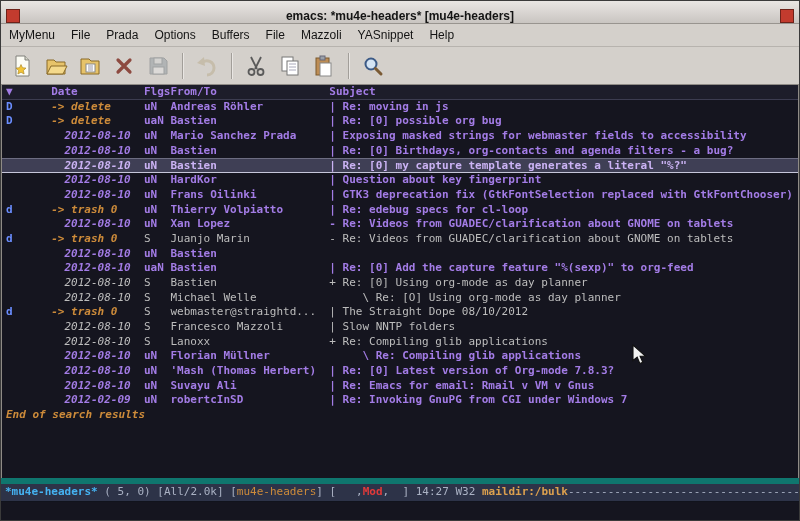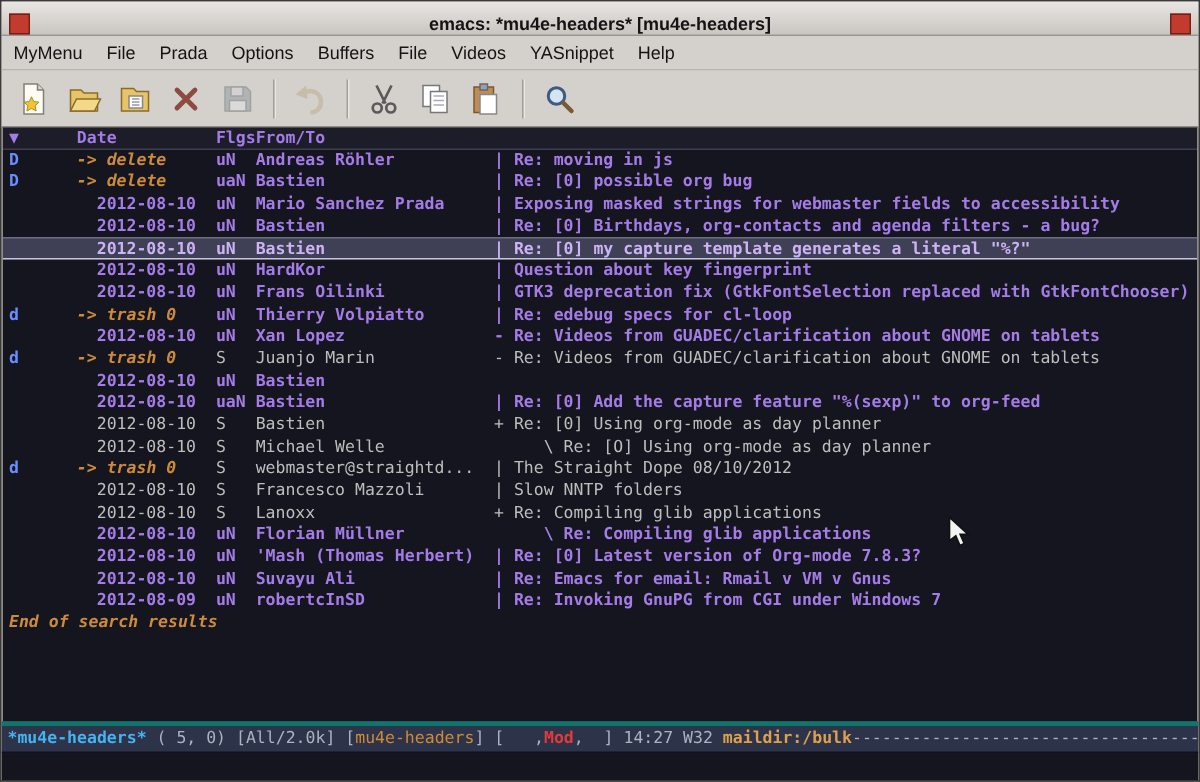--- a/index.html
+++ b/index.html
@@ -21,37 +21,37 @@
   .tool-btn{width:30px;height:30px;flex:none;display:flex;align-items:center;justify-content:center;margin:0 2px;border-radius:2px;}
   .tool-btn.disabled{opacity:.35;filter:grayscale(60%);}
   .tool-sep{width:1px;height:26px;flex:none;background:#a29e99;box-shadow:1px 0 0 #e9e6e3;margin:0 7px;}
   
   .content{flex:1;min-height:0;background:var(--bg);border-left:1px solid #8f8b86;border-right:1px solid #8f8b86;
            font-family:"DejaVu Sans Mono",monospace;font-size:11px;overflow:hidden;display:flex;flex-direction:column;}
   .hrow{height:16px;line-height:16px;flex:none;background:#1d1d2a;border-bottom:1px solid #3c3c50;}
   .row{display:flex;white-space:pre;height:14.7px;line-height:14.7px;padding-left:4px;box-sizing:border-box;overflow:hidden;}
   .f-mark{width:2ch;flex:none;}
   .f-date{width:14ch;flex:none;box-sizing:border-box;margin-left:32px;}
-  .row:not(.marked) .f-date{padding-left:2ch;}
+  .row:not(.marked) .f-date{padding-left:2ch;font-style:italic;}
   .f-flags{width:4ch;flex:none;}
   .f-from{width:24ch;flex:none;overflow:hidden;}
   .f-subject{flex:1;overflow:hidden;}
   .unread{color:var(--purple);font-weight:bold;}
   .seen{color:var(--seen);}
   .mdate{color:var(--orange);font-style:italic;font-weight:bold;}
   .mk{color:var(--markblue);font-weight:bold;}
   .hcol{color:var(--purple);font-weight:bold;}
   .row.current{background:var(--hl);border-top:1px solid #6d6d82;border-bottom:1px solid #c6c6da;}
   .row.current .unread{color:var(--purplebright);}
   .endmarker{flex:none;height:14.7px;line-height:14.7px;padding-left:4px;color:var(--orange);
              font-style:italic;font-weight:bold;white-space:pre;}
   .filler{flex:1;background:var(--bg);}
   
   .modeline{height:17px;line-height:16px;flex:none;display:flex;white-space:pre;overflow:hidden;
-            background:var(--mlbg);color:var(--mltext);border-top:3px solid #0f766e;border-bottom:1px solid #11131c;
+            background:var(--mlbg);color:var(--mltext);border-top:6px solid #0f766e;border-bottom:1px solid #11131c;
             font-family:"DejaVu Sans Mono",monospace;font-size:11px;padding-left:4px;}
   .ml-buf{color:var(--cyan);font-weight:bold;}
   .ml-orange{color:var(--orange);}
   .ml-orangeb{color:#dca04e;font-weight:bold;}
   .ml-purple{color:var(--purple);margin-top:17px;}
   .ml-red{color:var(--red);font-weight:bold;}
   
   .minibuffer{height:18px;flex:none;background:var(--bg);}
   
   .cursor{position:absolute;left:631px;top:343px;width:16px;height:22px;pointer-events:none;}
@@ -66,21 +66,21 @@
     <div class="tb-btn"></div>
   </div>
 
   <div class="menubar" id="menubar">
       <span class="menu-item">MyMenu</span>
       <span class="menu-item">File</span>
       <span class="menu-item">Prada</span>
       <span class="menu-item">Options</span>
       <span class="menu-item">Buffers</span>
       <span class="menu-item">File</span>
-      <span class="menu-item">Videos</span>
+      <span class="menu-item">Mazzoli</span>
       <span class="menu-item">YASnippet</span>
       <span class="menu-item">Help</span>
     </div>
 
   <div class="toolbar" id="toolbar">
       <div class="tool-btn">
         <svg viewBox="0 0 24 24" width="24" height="24">
           <path d="M6 2h9l4 4v16H6z" fill="#fcfcf4" stroke="#80807a"></path>
           <path d="M15 2v4h4" fill="#d6d6ca" stroke="#80807a"></path>
           <polygon points="11,10.5 12.5,13.7 16,14.1 13.4,16.5 14.1,20 11,18.3 7.9,20 8.6,16.5 6,14.1 9.5,13.7" fill="#f2c335" stroke="#a6821e" stroke-width="0.6"></polygon>
@@ -143,21 +143,21 @@
       <div class="tool-sep"></div>
       <div class="tool-btn">
         <svg viewBox="0 0 24 24" width="24" height="24">
           <circle cx="10" cy="10" r="5.5" fill="#d4e4f4" stroke="#3c5a86" stroke-width="2"></circle>
           <path d="M14.5 14.5L20 20" stroke="#7a5a34" stroke-width="3" stroke-linecap="round"></path>
         </svg>
       </div>
     </div>
 
   <div class="content">
-    <div class="row hrow marked" id="headerline"><span class="f-mark hcol">▼</span><span class="f-date hcol">Date</span><span class="f-flags hcol">Flgs</span><span class="f-from hcol">From/To</span></div>
+    <div class="row hrow marked" id="headerline"><span class="f-mark hcol">▼</span><span class="f-date hcol">Date</span><span class="f-flags hcol">Flgs</span><span class="f-from hcol">From/To</span><span class="f-subject hcol">Subject</span></div>
     <div id="rows">
         <div class="row marked"><span class="f-mark mk">D</span><span class="f-date mdate">-&gt; delete</span><span class="f-flags unread">uN</span><span class="f-from unread">Andreas Röhler</span><span class="f-subject unread">| Re: moving in js</span></div>
         <div class="row marked"><span class="f-mark mk">D</span><span class="f-date mdate">-&gt; delete</span><span class="f-flags unread">uaN</span><span class="f-from unread">Bastien</span><span class="f-subject unread">| Re: [0] possible org bug</span></div>
         <div class="row"><span class="f-mark mk"></span><span class="f-date unread">2012-08-10</span><span class="f-flags unread">uN</span><span class="f-from unread">Mario Sanchez Prada</span><span class="f-subject unread">| Exposing masked strings for webmaster fields to accessibility</span></div>
         <div class="row"><span class="f-mark mk"></span><span class="f-date unread">2012-08-10</span><span class="f-flags unread">uN</span><span class="f-from unread">Bastien</span><span class="f-subject unread">| Re: [0] Birthdays, org-contacts and agenda filters - a bug?</span></div>
         <div class="row current"><span class="f-mark mk"></span><span class="f-date unread">2012-08-10</span><span class="f-flags unread">uN</span><span class="f-from unread">Bastien</span><span class="f-subject unread">| Re: [0] my capture template generates a literal "%?"</span></div>
         <div class="row"><span class="f-mark mk"></span><span class="f-date unread">2012-08-10</span><span class="f-flags unread">uN</span><span class="f-from unread">HardKor</span><span class="f-subject unread">| Question about key fingerprint</span></div>
         <div class="row"><span class="f-mark mk"></span><span class="f-date unread">2012-08-10</span><span class="f-flags unread">uN</span><span class="f-from unread">Frans Oilinki</span><span class="f-subject unread">| GTK3 deprecation fix (GtkFontSelection replaced with GtkFontChooser)</span></div>
         <div class="row marked"><span class="f-mark mk">d</span><span class="f-date mdate">-&gt; trash 0</span><span class="f-flags unread">uN</span><span class="f-from unread">Thierry Volpiatto</span><span class="f-subject unread">| Re: edebug specs for cl-loop</span></div>
         <div class="row"><span class="f-mark mk"></span><span class="f-date unread">2012-08-10</span><span class="f-flags unread">uN</span><span class="f-from unread">Xan Lopez</span><span class="f-subject unread">- Re: Videos from GUADEC/clarification about GNOME on tablets</span></div>
@@ -165,21 +165,21 @@
         <div class="row"><span class="f-mark mk"></span><span class="f-date unread">2012-08-10</span><span class="f-flags unread">uN</span><span class="f-from unread">Bastien</span></div>
         <div class="row"><span class="f-mark mk"></span><span class="f-date unread">2012-08-10</span><span class="f-flags unread">uaN</span><span class="f-from unread">Bastien</span><span class="f-subject unread">| Re: [0] Add the capture feature "%(sexp)" to org-feed</span></div>
         <div class="row"><span class="f-mark mk"></span><span class="f-date seen">2012-08-10</span><span class="f-flags seen">S</span><span class="f-from seen">Bastien</span><span class="f-subject seen">+ Re: [0] Using org-mode as day planner</span></div>
         <div class="row"><span class="f-mark mk"></span><span class="f-date seen">2012-08-10</span><span class="f-flags seen">S</span><span class="f-from seen">Michael Welle</span><span class="f-subject seen">     \ Re: [O] Using org-mode as day planner</span></div>
         <div class="row marked"><span class="f-mark mk">d</span><span class="f-date mdate">-&gt; trash 0</span><span class="f-flags seen">S</span><span class="f-from seen">webmaster@straightd...</span><span class="f-subject seen">| The Straight Dope 08/10/2012</span></div>
         <div class="row"><span class="f-mark mk"></span><span class="f-date seen">2012-08-10</span><span class="f-flags seen">S</span><span class="f-from seen">Francesco Mazzoli</span><span class="f-subject seen">| Slow NNTP folders</span></div>
         <div class="row"><span class="f-mark mk"></span><span class="f-date seen">2012-08-10</span><span class="f-flags seen">S</span><span class="f-from seen">Lanoxx</span><span class="f-subject seen">+ Re: Compiling glib applications</span></div>
         <div class="row"><span class="f-mark mk"></span><span class="f-date unread">2012-08-10</span><span class="f-flags unread">uN</span><span class="f-from unread">Florian Müllner</span><span class="f-subject unread">     \ Re: Compiling glib applications</span></div>
         <div class="row"><span class="f-mark mk"></span><span class="f-date unread">2012-08-10</span><span class="f-flags unread">uN</span><span class="f-from unread">'Mash (Thomas Herbert)</span><span class="f-subject unread">| Re: [0] Latest version of Org-mode 7.8.3?</span></div>
         <div class="row"><span class="f-mark mk"></span><span class="f-date unread">2012-08-10</span><span class="f-flags unread">uN</span><span class="f-from unread">Suvayu Ali</span><span class="f-subject unread">| Re: Emacs for email: Rmail v VM v Gnus</span></div>
-        <div class="row"><span class="f-mark mk"></span><span class="f-date unread">2012-08-09</span><span class="f-flags unread">uN</span><span class="f-from unread">robertcInSD</span><span class="f-subject unread">| Re: Invoking GnuPG from CGI under Windows 7</span></div>
+        <div class="row"><span class="f-mark mk"></span><span class="f-date unread">2012-02-09</span><span class="f-flags unread">uN</span><span class="f-from unread">robertcInSD</span><span class="f-subject unread">| Re: Invoking GnuPG from CGI under Windows 7</span></div>
       </div>
     <div class="endmarker">End of search results</div>
     <div class="filler"></div>
   </div>
 
   <div class="modeline" id="modeline"><span class="ml-buf">*mu4e-headers*</span><span class=""> ( 5, 0) [All/2.0k] [</span><span class="ml-orange">mu4e-headers</span><span class="">] [</span><span class="ml-purple">Ovr</span><span class="">,</span><span class="ml-red">Mod</span><span class="">,</span><span class="ml-purple">RO</span><span class="">] 14:27 W32 </span><span class="ml-orangeb">maildir:/bulk</span><span class="">--------------------------------------------</span></div>
   <div class="minibuffer"></div>
 
   <svg class="cursor" viewBox="0 0 16 22">
     <polygon points="1,1 1,16.5 5.2,13.2 7.9,19.6 10.8,18.3 8.1,12.2 13.4,12.2" fill="#f2f2f2" stroke="#111" stroke-width="1.1"></polygon>

